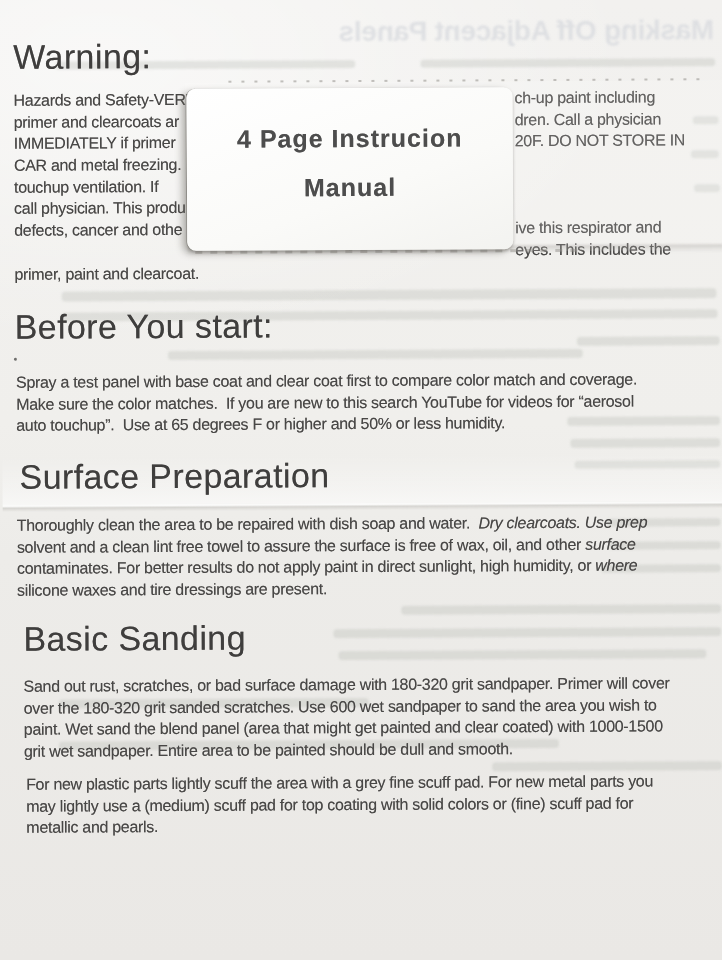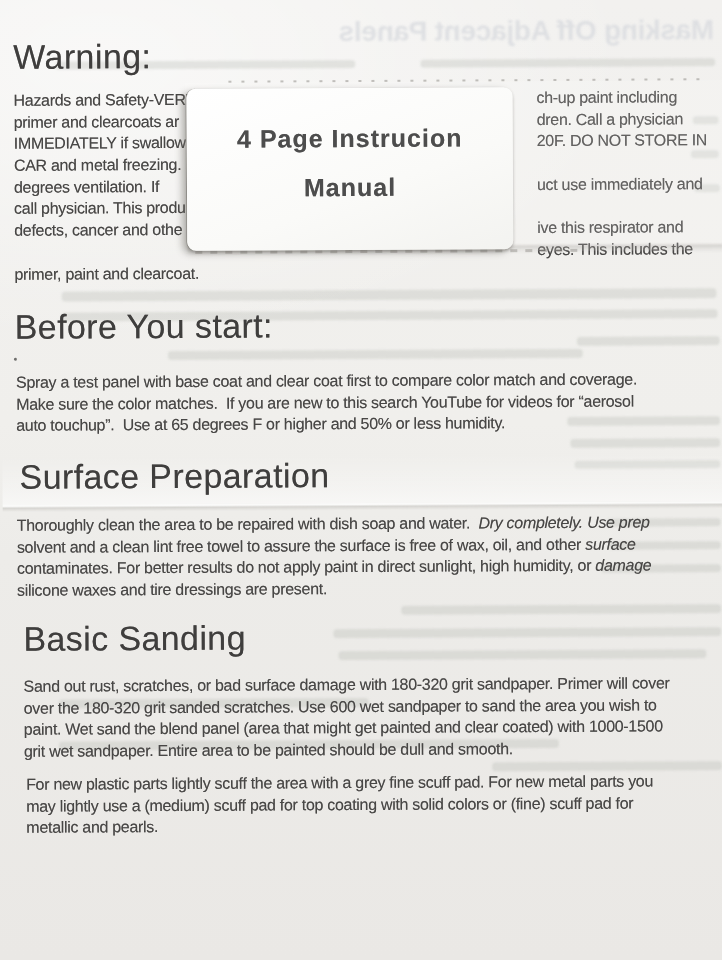--- a/index.html
+++ b/index.html
@@ -17,21 +17,21 @@
     position:absolute; margin:0; font-weight:400; font-size:34px; letter-spacing:0.4px;
     color:#3f3e3d; text-shadow:0 0 0.6px rgba(63,62,61,0.6); white-space:pre; z-index:1;
   }
   .para{position:absolute; z-index:1; color:#484746; font-size:16px; letter-spacing:-0.3px;
         text-shadow:0 0 0.5px rgba(72,70,68,0.55);}
   .para .line{display:block; height:21.7px; line-height:21.7px; white-space:pre;}
   .it{font-style:italic;}
   
   .wrow{position:relative; height:21.7px; white-space:pre;}
   .wrow .wl{position:absolute; left:0; top:0;}
-  .wrow .wr{position:absolute; left:501px; top:0;margin-left:22px;}
+  .wrow .wr{position:absolute; left:501px; top:0;}
   
   .bag{position:absolute; left:184px; top:82px; width:538px; height:170px;
        background:rgba(255,255,255,0.15); z-index:2;}
   .bag-edge-top{position:absolute; left:44px; top:-2px; width:478px; height:2px;
        background:repeating-linear-gradient(90deg, rgba(148,145,140,0.55) 0 3px, rgba(0,0,0,0) 3px 13px);
        filter:blur(0.4px);}
   .bag-edge-bottom{position:absolute; left:10px; top:168px; width:382px; height:3px;
        background:repeating-linear-gradient(90deg, rgba(140,137,132,0.45) 0 7px, rgba(0,0,0,0) 7px 15px);
        filter:blur(0.6px);}
   .bag-shadow{position:absolute; left:2px; top:164px; width:536px; height:8px;
@@ -95,23 +95,23 @@
     <div class="smudge" style="left:55px;top:740px;width:500px;height:9px;"></div>
     <div class="smudge" style="left:488px;top:763px;width:230px;height:9px;"></div>
 
     <div class="crease-light"></div>
     <div class="crease-line"></div>
 
     <h1 class="h" style="left:13px;top:12px;margin-top:24px;">Warning:</h1>
     <div class="para" style="left:13px;top:90px;width:700px;">
       <div class="wrow"><span class="wl">Hazards and Safety-VERY</span><span class="wr">ch-up paint including</span></div>
       <div class="wrow"><span class="wl">primer and clearcoats ar</span><span class="wr">dren. Call a physician</span></div>
-      <div class="wrow"><span class="wl">IMMEDIATELY if swallow</span><span class="wr">20F. DO NOT STORE IN</span></div>
+      <div class="wrow"><span class="wl">IMMEDIATELY if primer</span><span class="wr">20F. DO NOT STORE IN</span></div>
       <div class="wrow"><span class="wl">CAR and metal freezing.</span></div>
-      <div class="wrow"><span class="wl">degrees ventilation. If</span><span class="wr">uct use immediately and</span></div>
+      <div class="wrow"><span class="wl">touchup ventilation. If</span></div>
       <div class="wrow"><span class="wl">call physician. This produ</span></div>
       <div class="wrow"><span class="wl">defects, cancer and othe</span><span class="wr">ive this respirator and</span></div>
       <div class="wrow"><span class="wr">eyes. This includes the</span></div>
       <div class="wrow"><span class="wl">primer, paint and clearcoat.</span><span class="wr"></span></div>
     </div>
 
     <div class="bag">
       <div class="bag-edge-top"></div>
       <div class="bag-shadow"></div>
       <div class="bag-edge-bottom"></div>
@@ -124,23 +124,23 @@
     <h1 class="h" style="left:13px;top:306px;">Before You start:</h1>
     <div class="stray-dot"></div>
     <div class="para" style="left:14px;top:370px;width:700px;">
       <span class="line">Spray a test panel with base coat and clear coat first to compare color match and coverage.</span>
       <span class="line">Make sure the color matches.  If you are new to this search YouTube for videos for “aerosol</span>
       <span class="line">auto touchup”.  Use at 65 degrees F or higher and 50% or less humidity.</span>
     </div>
 
     <h1 class="h" style="left:17px;top:456px;">Surface Preparation</h1>
     <div class="para" style="left:14px;top:513px;width:700px;">
-      <span class="line"><span>Thoroughly clean the area to be repaired with dish soap and water.  </span><span class="it">Dry completely. Use prep</span></span>
+      <span class="line"><span>Thoroughly clean the area to be repaired with dish soap and water.  </span><span class="it">Dry clearcoats. Use prep</span></span>
       <span class="line"><span>solvent and a clean lint free towel to assure the surface is free of wax, oil, and other </span><span class="it">surface</span></span>
-      <span class="line"><span>contaminates. For better results do not apply paint in direct sunlight, high humidity, or </span><span class="it">damage</span></span>
+      <span class="line"><span>contaminates. For better results do not apply paint in direct sunlight, high humidity, or </span><span class="it">where</span></span>
       <span class="line"><span>silicone waxes and tire dressings are present.</span><span class="it"></span></span>
     </div>
 
     <h1 class="h" style="left:20px;top:618px;">Basic Sanding</h1>
     <div class="para" style="left:20px;top:674px;width:700px;">
       <span class="line">Sand out rust, scratches, or bad surface damage with 180-320 grit sandpaper. Primer will cover</span>
       <span class="line">over the 180-320 grit sanded scratches. Use 600 wet sandpaper to sand the area you wish to</span>
       <span class="line">paint. Wet sand the blend panel (area that might get painted and clear coated) with 1000-1500</span>
       <span class="line">grit wet sandpaper. Entire area to be painted should be dull and smooth.</span>
     </div>

